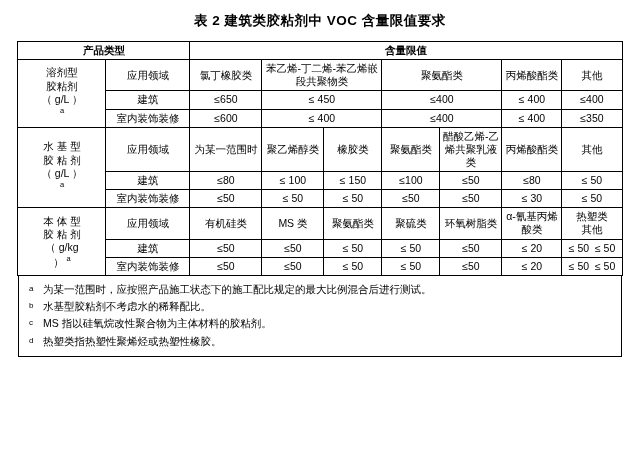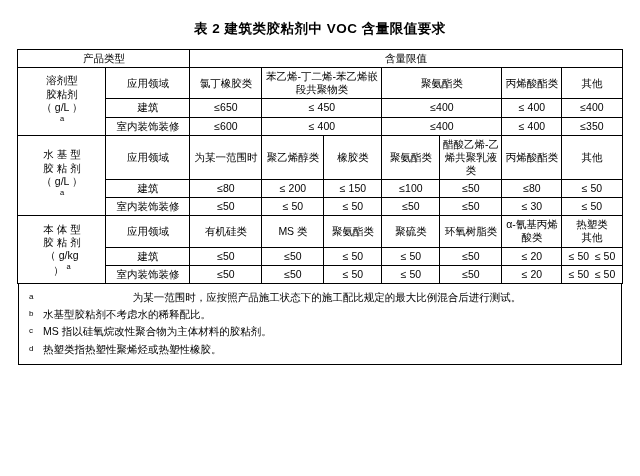--- a/index.html
+++ b/index.html
@@ -19,40 +19,40 @@
     height: 476px;
     position: relative;
     box-sizing: border-box;
     padding: 0;
   }
   .doc-title {
     text-align: center;
     font-size: 13.5px;
     font-weight: bold;
     letter-spacing: 0.5px;
-    padding-top: 20px;
+    padding-top: 12px;
     padding-bottom: 11px;
   }
   table.voc {
     border-collapse: collapse;
     width: 604px;
     margin: 0 auto;
     table-layout: fixed;
   }
   table.voc td {
     border: 1px solid #000;
     font-size: 10.5px;
     text-align: center;
     vertical-align: middle;
     padding: 2px 1px;
     line-height: 1.25;
     word-break: break-all;
   }
   td.hdr {
-    font-weight: normal;
+    font-weight: bold;
     font-size: 11px;
   }
   td.rowhdr {
     font-size: 11px;
   }
   td.cat {
     font-size: 11px;
     line-height: 1.5;
     padding: 3px 2px;
   }
@@ -83,21 +83,20 @@
     flex: 0 0 14px;
     text-align: left;
     font-size: 8px;
     padding-top: 2px;
   }
   .note .ntext {
     flex: 1;
   }
   .note .ntext .cont {
     display: block;
-    text-align: center;
   }
 </style>
 </head>
 <body>
 
 <div class="page">
 
   <div class="doc-title">表 2  建筑类胶粘剂中  VOC  含量限值要求</div>
 
   <table class="voc">
@@ -162,21 +161,21 @@
         <td>聚乙烯醇类</td>
         <td>橡胶类</td>
         <td>聚氨酯类</td>
         <td>醋酸乙烯-乙烯共聚乳液类</td>
         <td>丙烯酸酯类</td>
         <td>其他</td>
       </tr>
       <tr>
         <td class="rowhdr">建筑</td>
         <td class="limit">≤80</td>
-        <td class="limit">≤ 200</td>
+        <td class="limit">≤ 100</td>
         <td class="limit">≤ 150</td>
         <td class="limit">≤100</td>
         <td class="limit">≤50</td>
         <td class="limit">≤80</td>
         <td class="limit">≤ 50</td>
       </tr>
       <tr>
         <td class="rowhdr">室内装饰装修</td>
         <td class="limit">≤50</td>
         <td class="limit">≤ 50</td>

